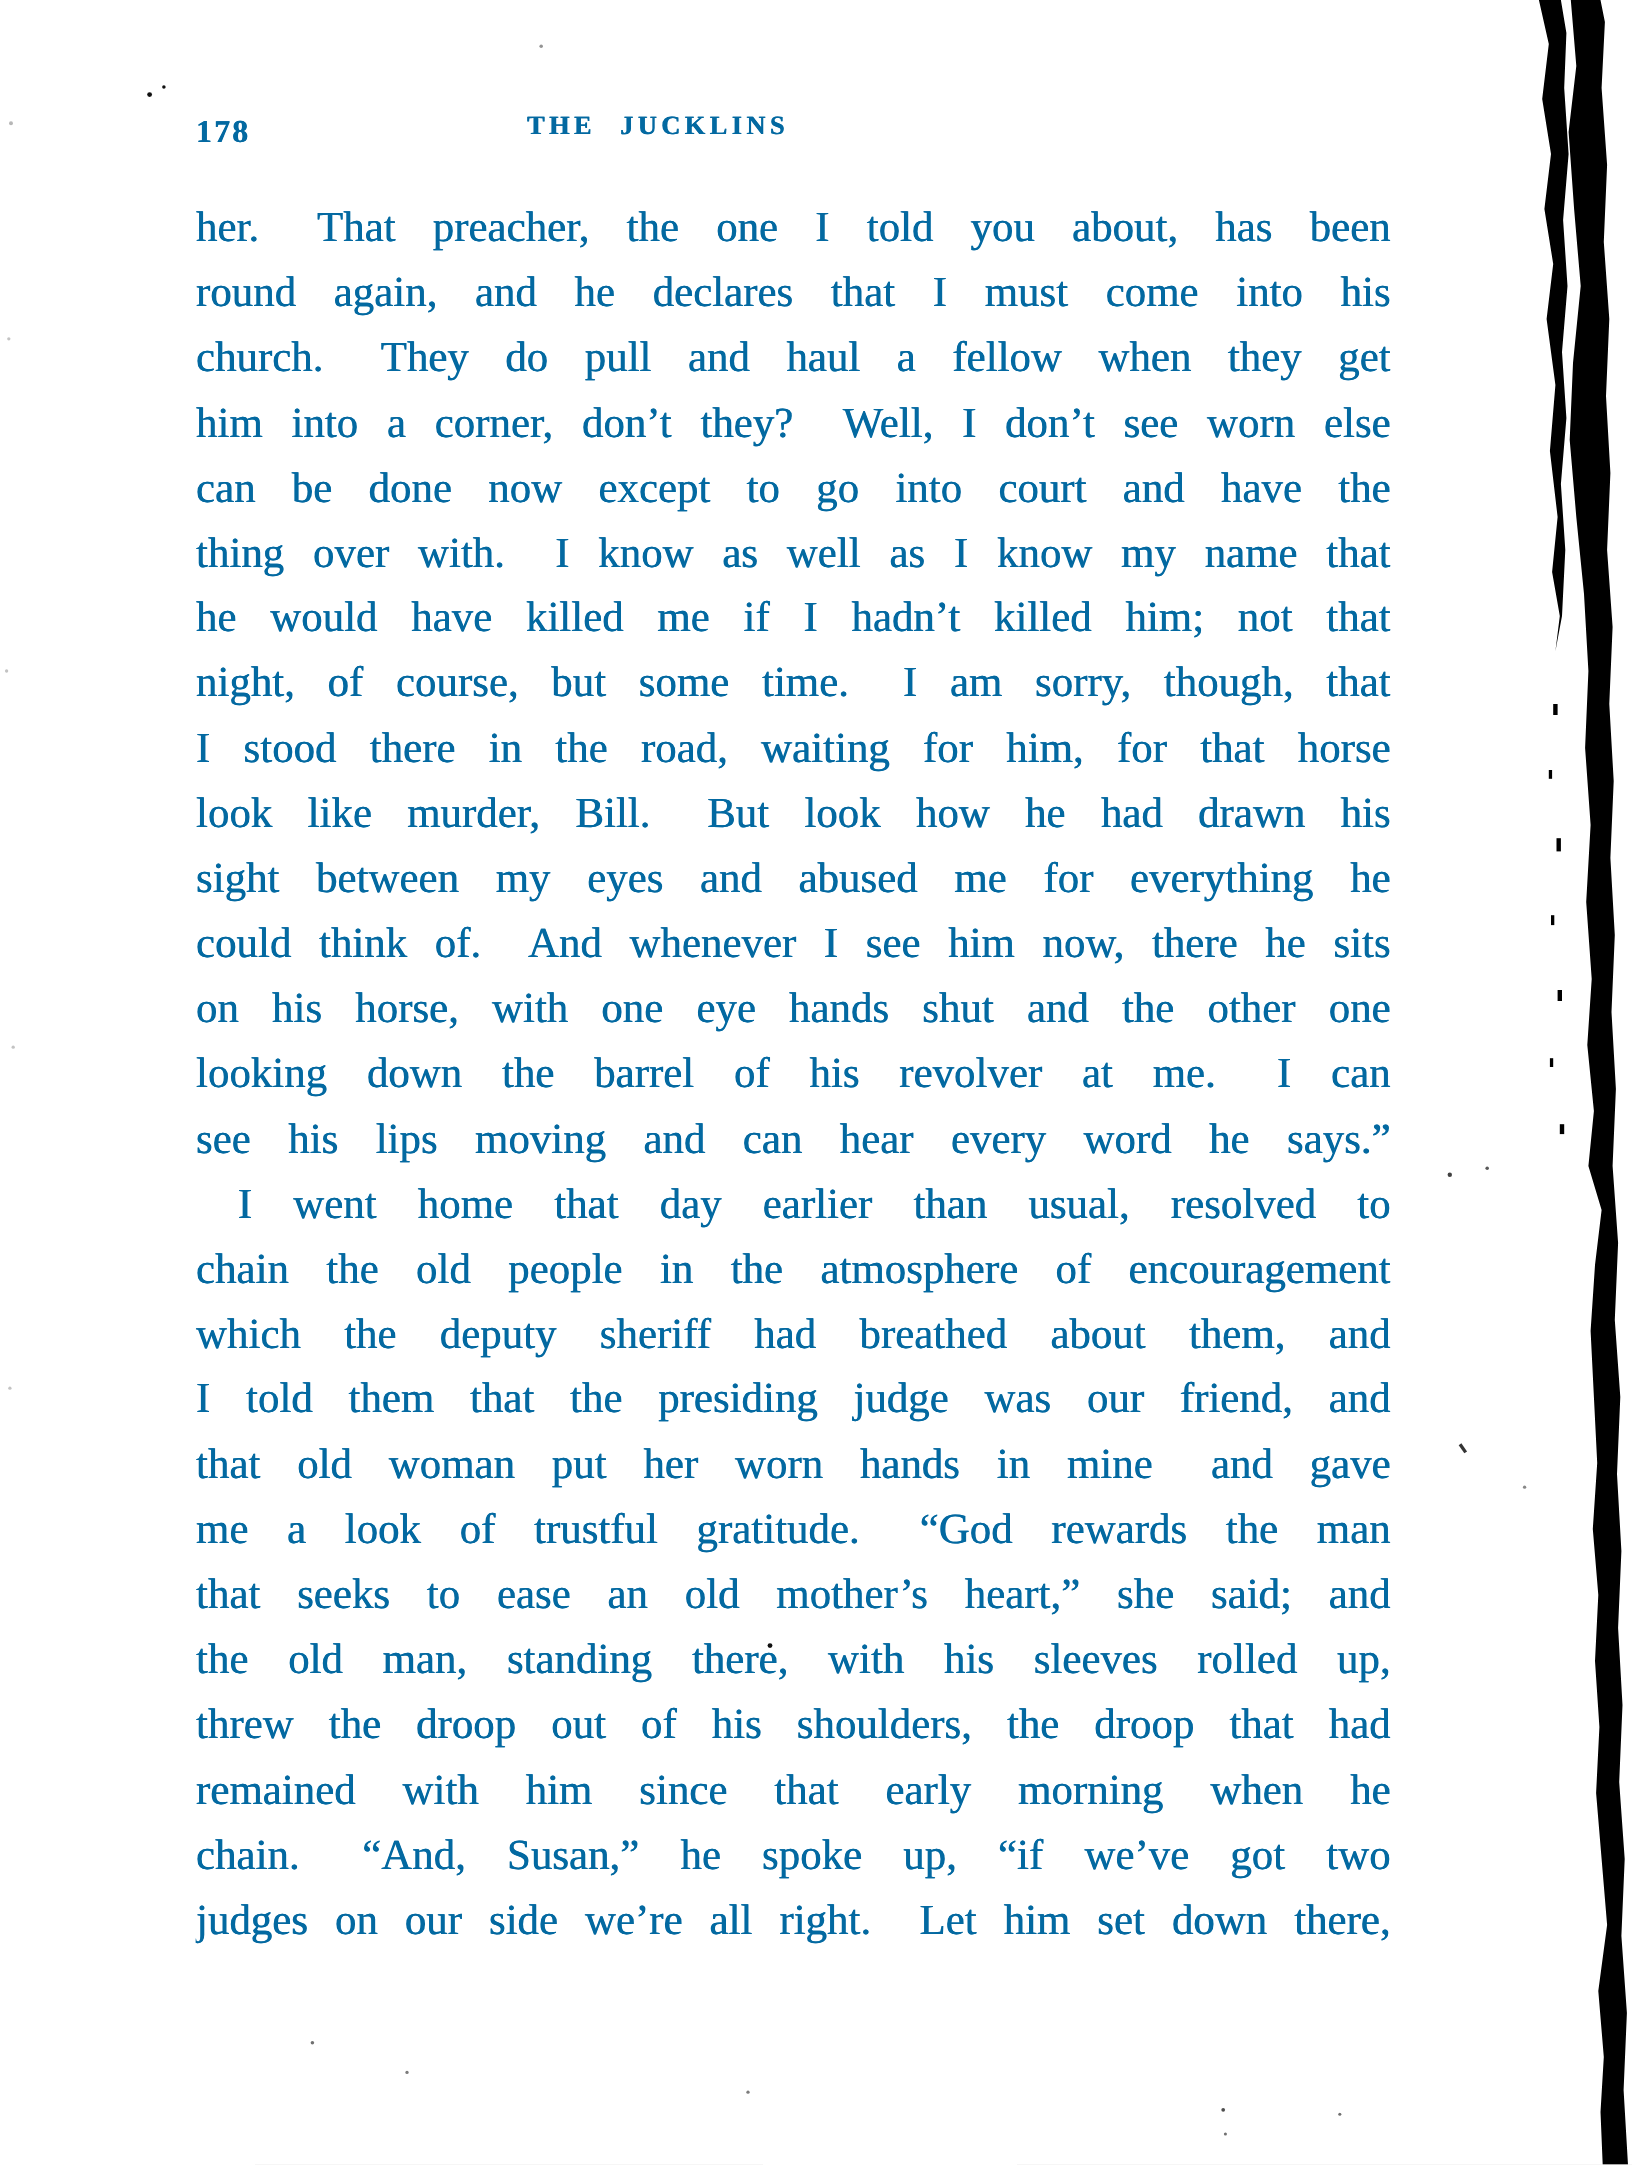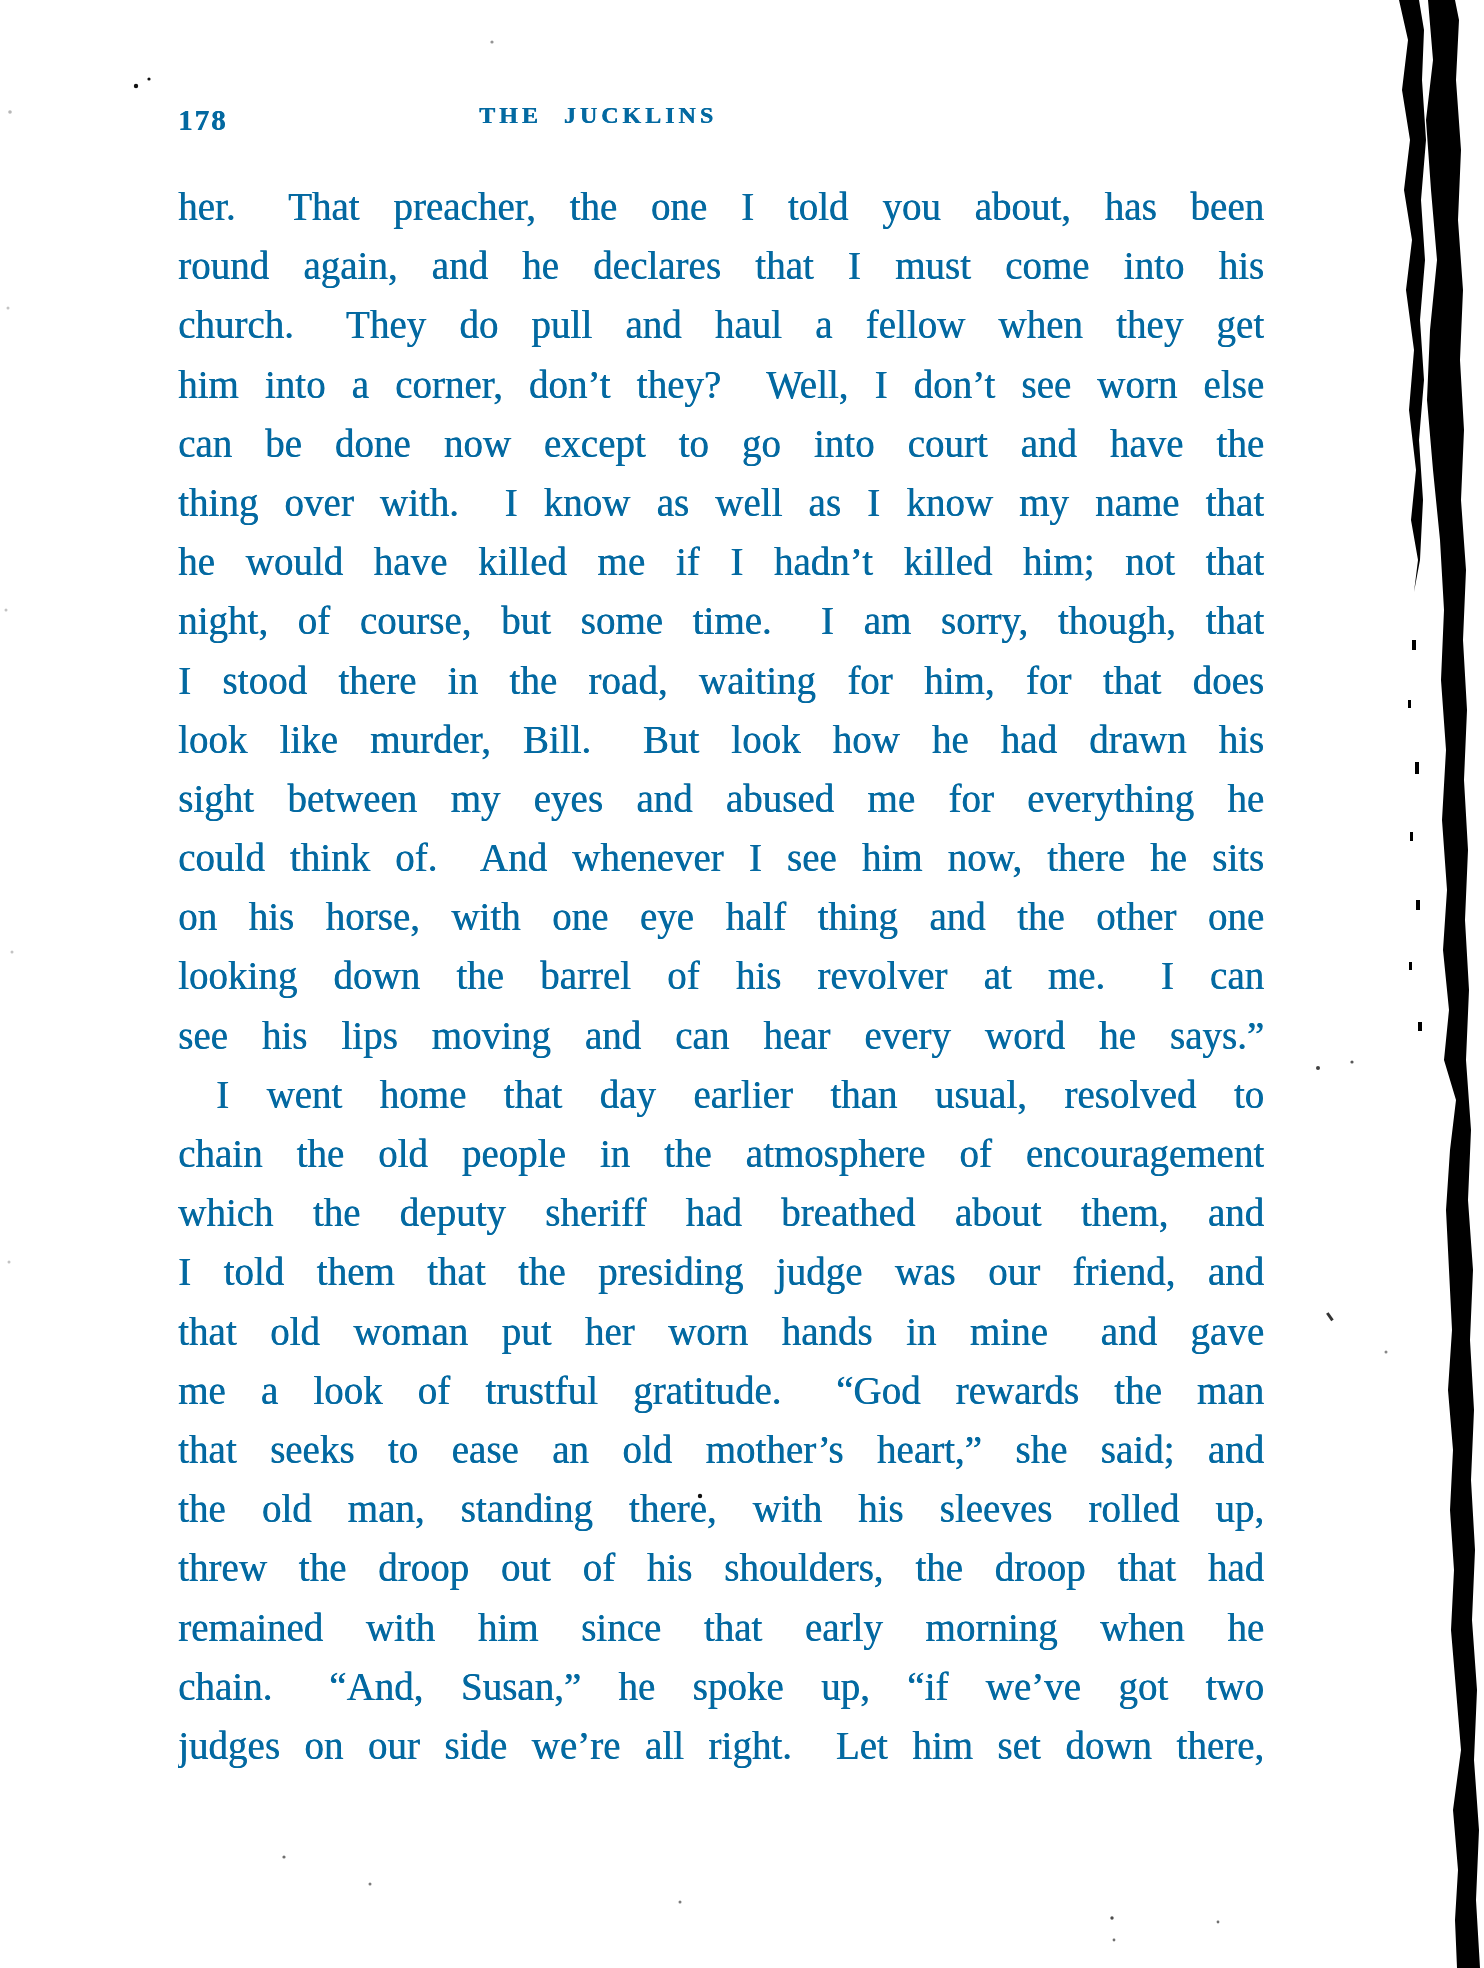--- a/index.html
+++ b/index.html
@@ -59,25 +59,25 @@
   <div class="body-text">
       <div class="paragraph">
         <div class="line">her.  That preacher, the one I told you about, has been</div>
         <div class="line">round again, and he declares that I must come into his</div>
         <div class="line">church.  They do pull and haul a fellow when they get</div>
         <div class="line">him into a corner, don’t they?  Well, I don’t see worn else</div>
         <div class="line">can be done now except to go into court and have the</div>
         <div class="line">thing over with.  I know as well as I know my name that</div>
         <div class="line">he would have killed me if I hadn’t killed him; not that</div>
         <div class="line">night, of course, but some time.  I am sorry, though, that</div>
-        <div class="line">I stood there in the road, waiting for him, for that does</div>
+        <div class="line">I stood there in the road, waiting for him, for that horse</div>
         <div class="line">look like murder, Bill.  But look how he had drawn his</div>
         <div class="line">sight between my eyes and abused me for everything he</div>
         <div class="line">could think of.  And whenever I see him now, there he sits</div>
-        <div class="line">on his horse, with one eye half thing and the other one</div>
+        <div class="line">on his horse, with one eye hands shut and the other one</div>
         <div class="line">looking down the barrel of his revolver at me.  I can</div>
         <div class="line">see his lips moving and can hear every word he says.”</div>
       </div>
       <div class="paragraph">
         <div class="line first-indent">I went home that day earlier than usual, resolved to</div>
         <div class="line">chain the old people in the atmosphere of encouragement</div>
         <div class="line">which the deputy sheriff had breathed about them, and</div>
         <div class="line">I told them that the presiding judge was our friend, and</div>
         <div class="line">that old woman put her worn hands in mine  and gave</div>
         <div class="line">me a look of trustful gratitude.  “God rewards the man</div>

